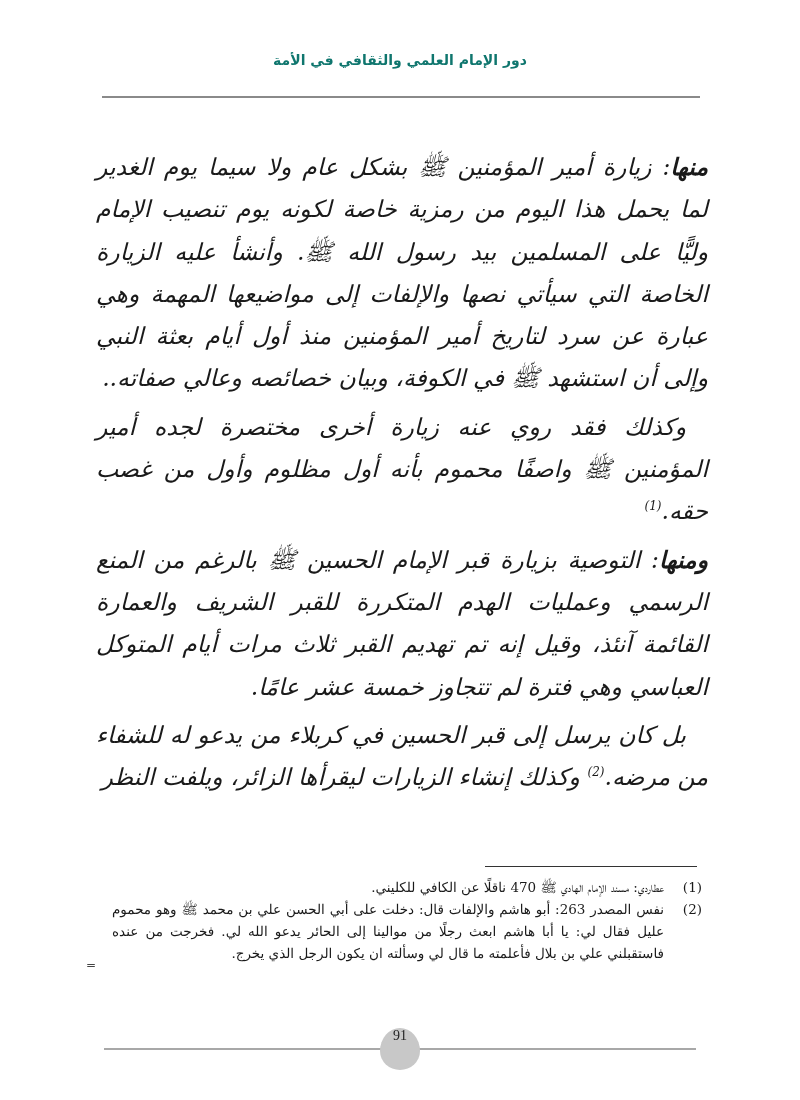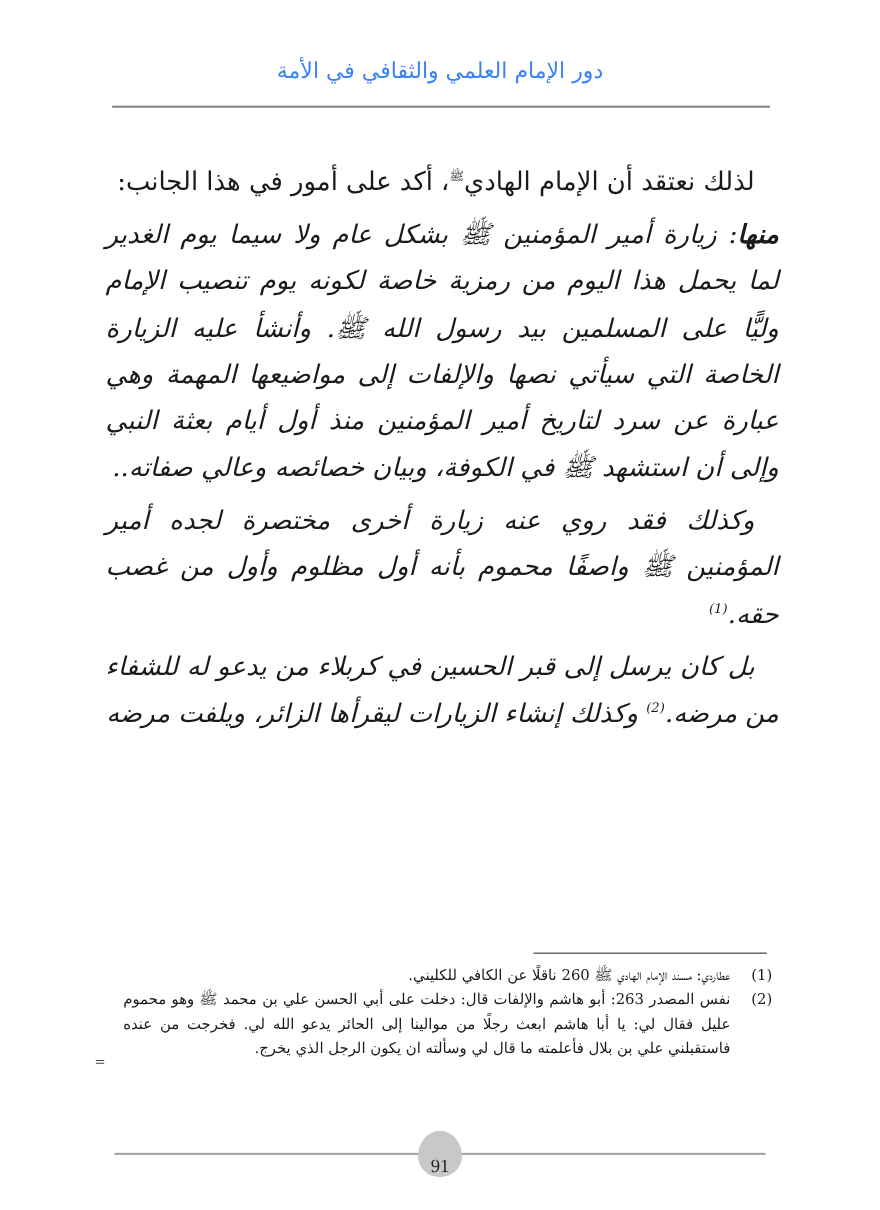--- a/index.html
+++ b/index.html
@@ -8,21 +8,21 @@
     background: #ffffff;
     position: relative;
     overflow: hidden;
     font-family: "DejaVu Serif", serif;
     color: #1a1a1a;
   }
   .header-title {
     position: absolute; top: 52px; left: 100px; width: 600px;
     text-align: center; direction: rtl;
     font-family: "DejaVu Sans", sans-serif;
-    font-weight: normal; font-size: 20px; color: #3b82f6;
+    font-weight: bold; font-size: 14px; color: #0f766e;
   }
   .header-rule {
     position: absolute; top: 96px; left: 102px; width: 598px; height: 0;
     border-top: 2px solid #8a8a8a;
   }
   .body-text {
     position: absolute; top: 140px; left: 96px; width: 612px;
     direction: rtl; text-align: justify; text-align-last: right;
     font-family: "DejaVu Serif", serif;
     font-size: 23.5px; line-height: 42.3px;
@@ -50,51 +50,51 @@
     position: absolute; top: 958px; left: 86px;
     font-family: "DejaVu Sans", sans-serif; font-size: 12px; color: #444;
   }
   .footer-rule {
     position: absolute; top: 1048px; left: 104px; width: 592px; height: 0;
     border-top: 2px solid #a8a8a8;
   }
   .page-badge {
     position: absolute; top: 1028px; left: 380px; width: 40px; height: 42px;
     background: #c8c8c8; border-radius: 50% 50% 50% 50% / 55% 55% 45% 45%;
-    display: flex; align-items: flex-end; justify-content: center;
-    font-family: "Liberation Serif", serif; font-size: 17px; color: #222;
+    display: flex; align-items: flex-start; justify-content: center;
+    font-family: "Liberation Serif", serif; font-size: 14px; color: #222;
   }
 </style>
 </head>
 <body>
 
 <div class="header-title">دور الإمام العلمي والثقافي في الأمة</div>
 <div class="header-rule"></div>
 
 <div class="body-text">
-  <p class="para indent">
-    <span>لذلك نعتقد أن الإمام الهادي</span><span class="hon">ﷺ</span><span>، أكد على أمور في هذا الجانب:</span>
-  </p>
   <p class="para gap">
     <span class="lead">منها</span><span>: زيارة أمير المؤمنين ﷺ بشكل عام ولا سيما يوم الغدير لما يحمل هذا اليوم من رمزية خاصة لكونه يوم تنصيب الإمام وليًّا على المسلمين بيد رسول الله ﷺ. وأنشأ عليه الزيارة الخاصة التي سيأتي نصها والإلفات إلى مواضيعها المهمة وهي عبارة عن سرد لتاريخ أمير المؤمنين منذ أول أيام بعثة النبي وإلى أن استشهد ﷺ في الكوفة، وبيان خصائصه وعالي صفاته..</span>
   </p>
   <p class="para gap indent">
     <span>وكذلك فقد روي عنه زيارة أخرى مختصرة لجده أمير المؤمنين ﷺ واصفًا محموم بأنه أول مظلوم وأول من غصب حقه.</span><sup class="fn">(1)</sup>
   </p>
+  <p class="para gap">
+    <span class="lead">ومنها</span><span>: التوصية بزيارة قبر الإمام الحسين ﷺ بالرغم من المنع الرسمي وعمليات الهدم المتكررة للقبر الشريف والعمارة القائمة آنئذ، وقيل إنه تم تهديم القبر ثلاث مرات أيام المتوكل العباسي وهي فترة لم تتجاوز خمسة عشر عامًا.</span>
+  </p>
   <p class="para gap indent">
-    <span>بل كان يرسل إلى قبر الحسين في كربلاء من يدعو له للشفاء من مرضه.</span><sup class="fn">(2)</sup><span> وكذلك إنشاء الزيارات ليقرأها الزائر، ويلفت مرضه</span>
+    <span>بل كان يرسل إلى قبر الحسين في كربلاء من يدعو له للشفاء من مرضه.</span><sup class="fn">(2)</sup><span> وكذلك إنشاء الزيارات ليقرأها الزائر، ويلفت النظر</span>
   </p>
 </div>
 
 <div class="fn-rule"></div>
 
 <div class="footnotes">
   <div class="fn-item">
     <span class="fn-num">(1)</span>
-    <span class="fn-text">عطاردي: مسند الإمام الهادي ﷺ 260 ناقلًا عن الكافي للكليني.</span>
+    <span class="fn-text">عطاردي: مسند الإمام الهادي ﷺ 470 ناقلًا عن الكافي للكليني.</span>
   </div>
   <div class="fn-item">
     <span class="fn-num">(2)</span>
     <span class="fn-text">نفس المصدر 263: أبو هاشم والإلفات قال: دخلت على أبي الحسن علي بن محمد ﷺ وهو محموم عليل فقال لي: يا أبا هاشم ابعث رجلًا من موالينا إلى الحائر يدعو الله لي. فخرجت من عنده فاستقبلني علي بن بلال فأعلمته ما قال لي وسألته ان يكون الرجل الذي يخرج.</span>
   </div>
 </div>
 
 <div class="side-mark">=</div>
 
 <div class="footer-rule"></div>

